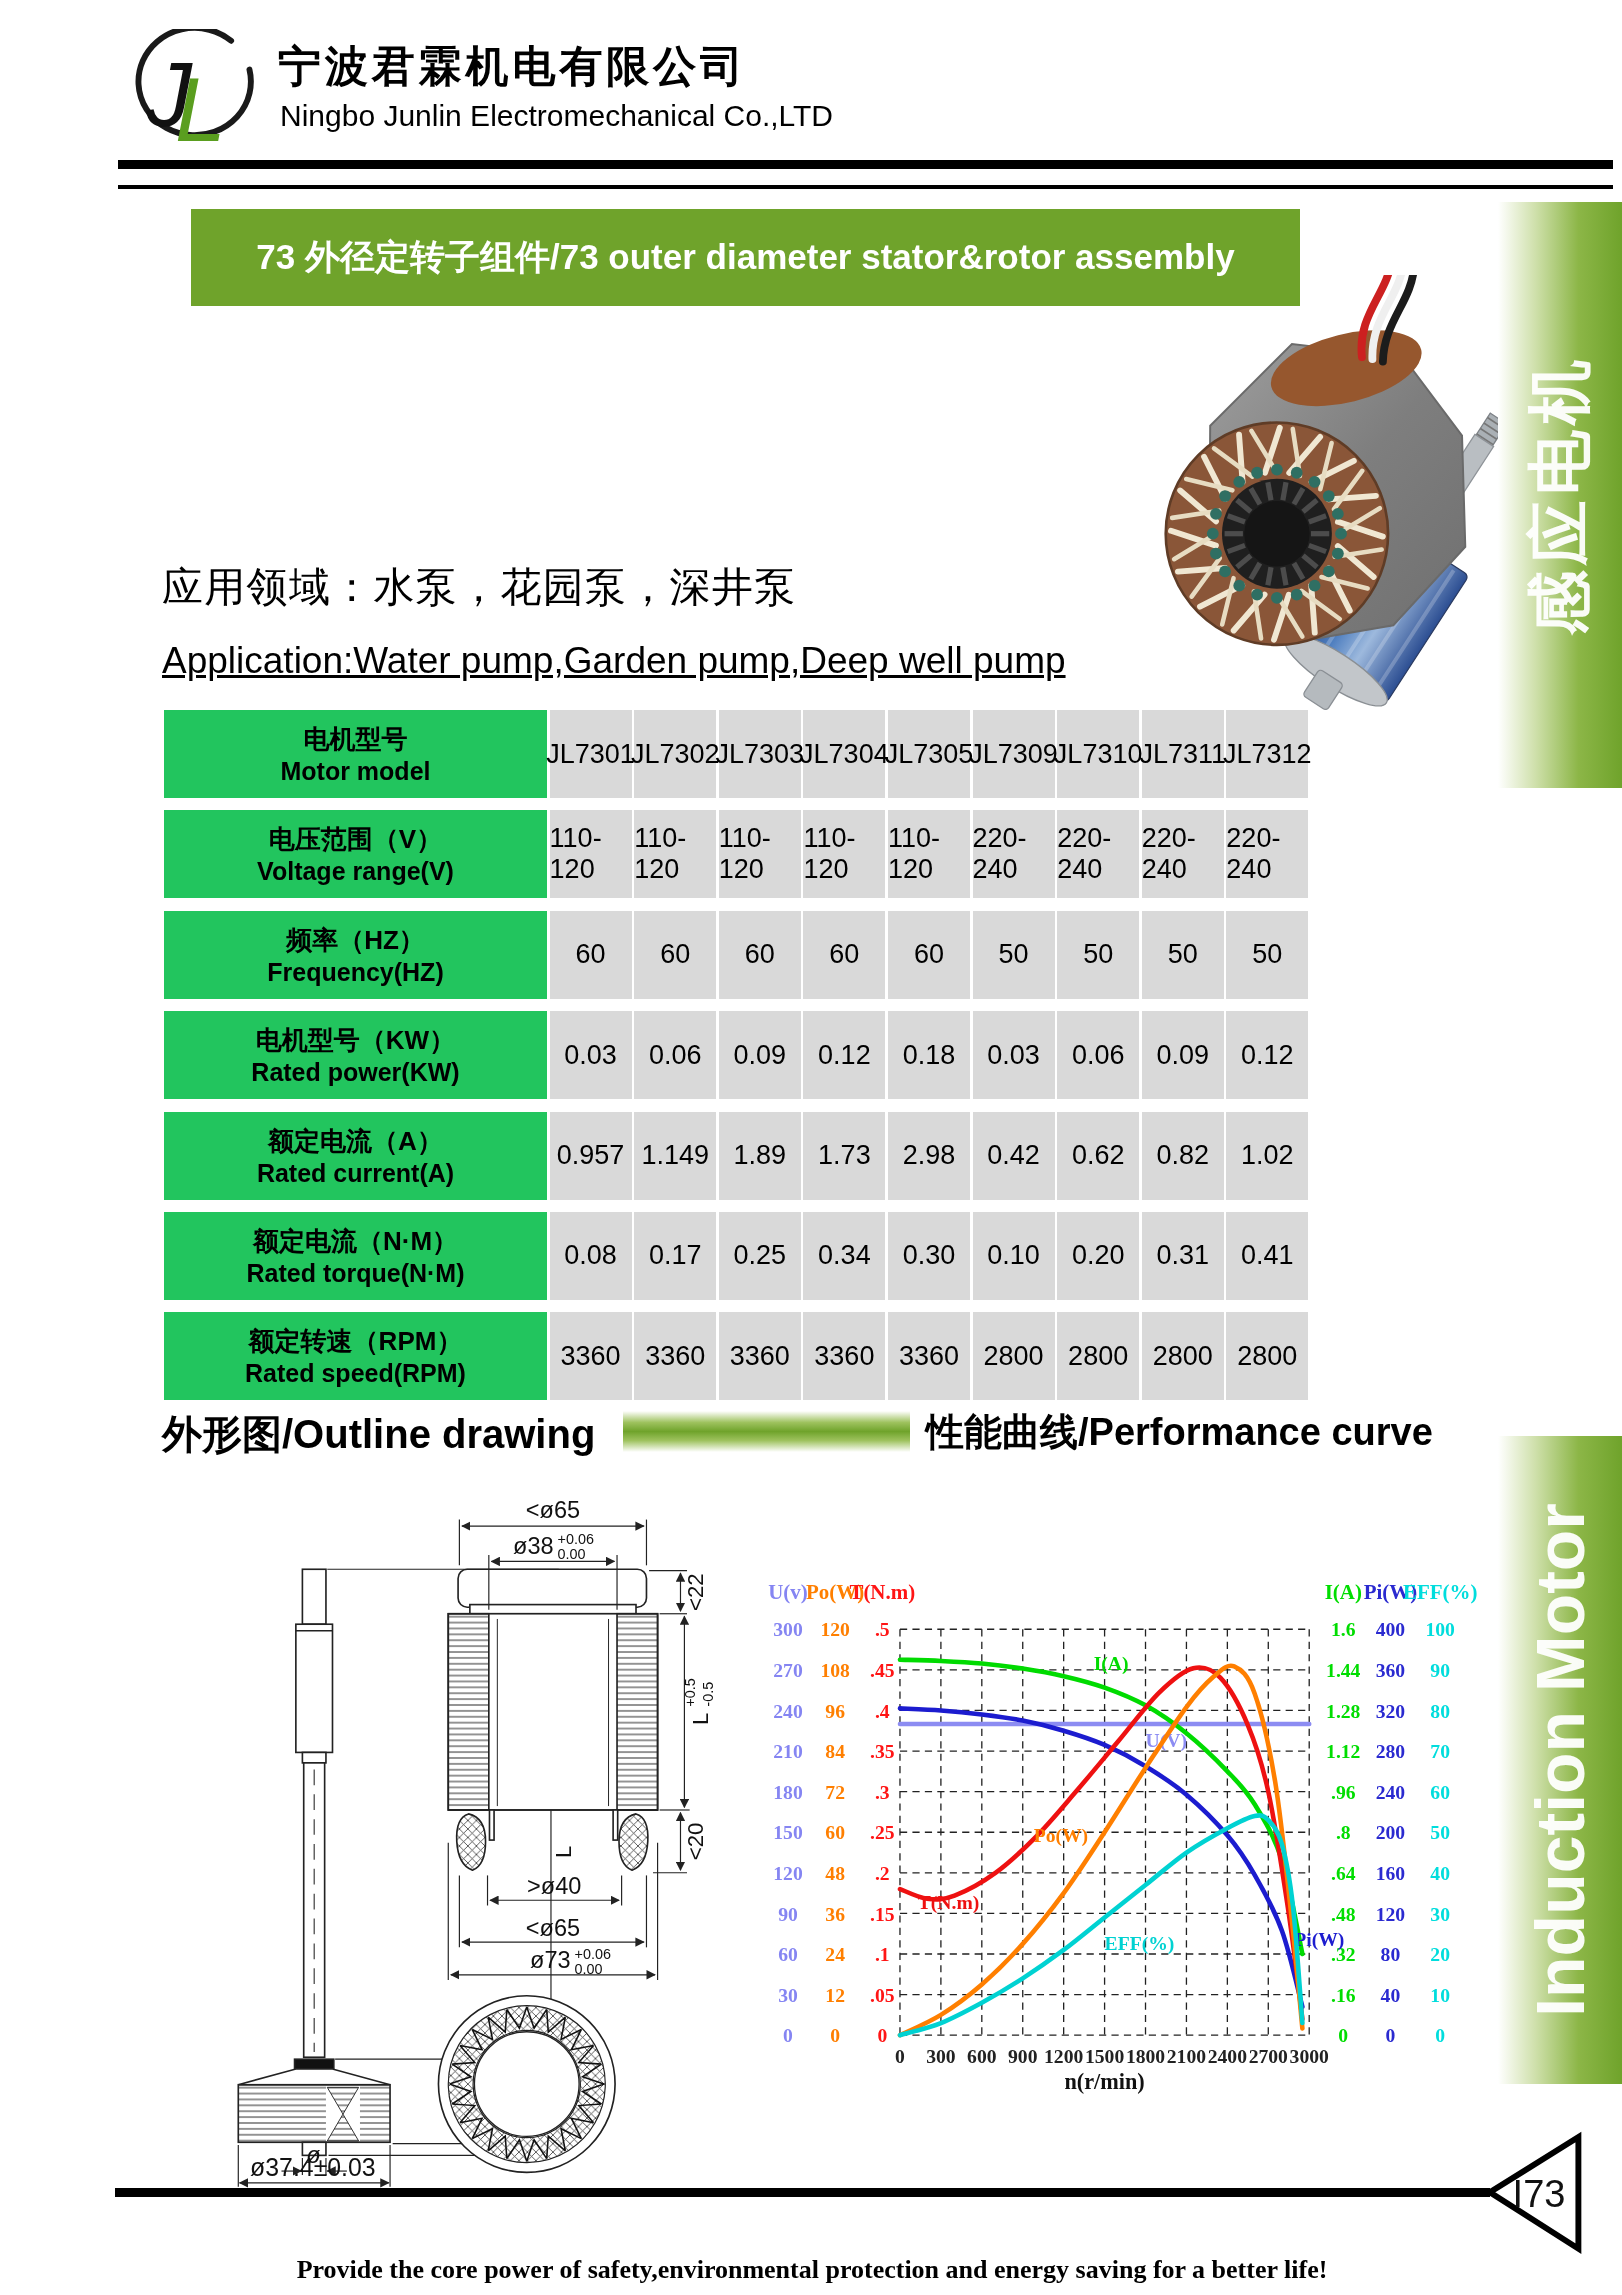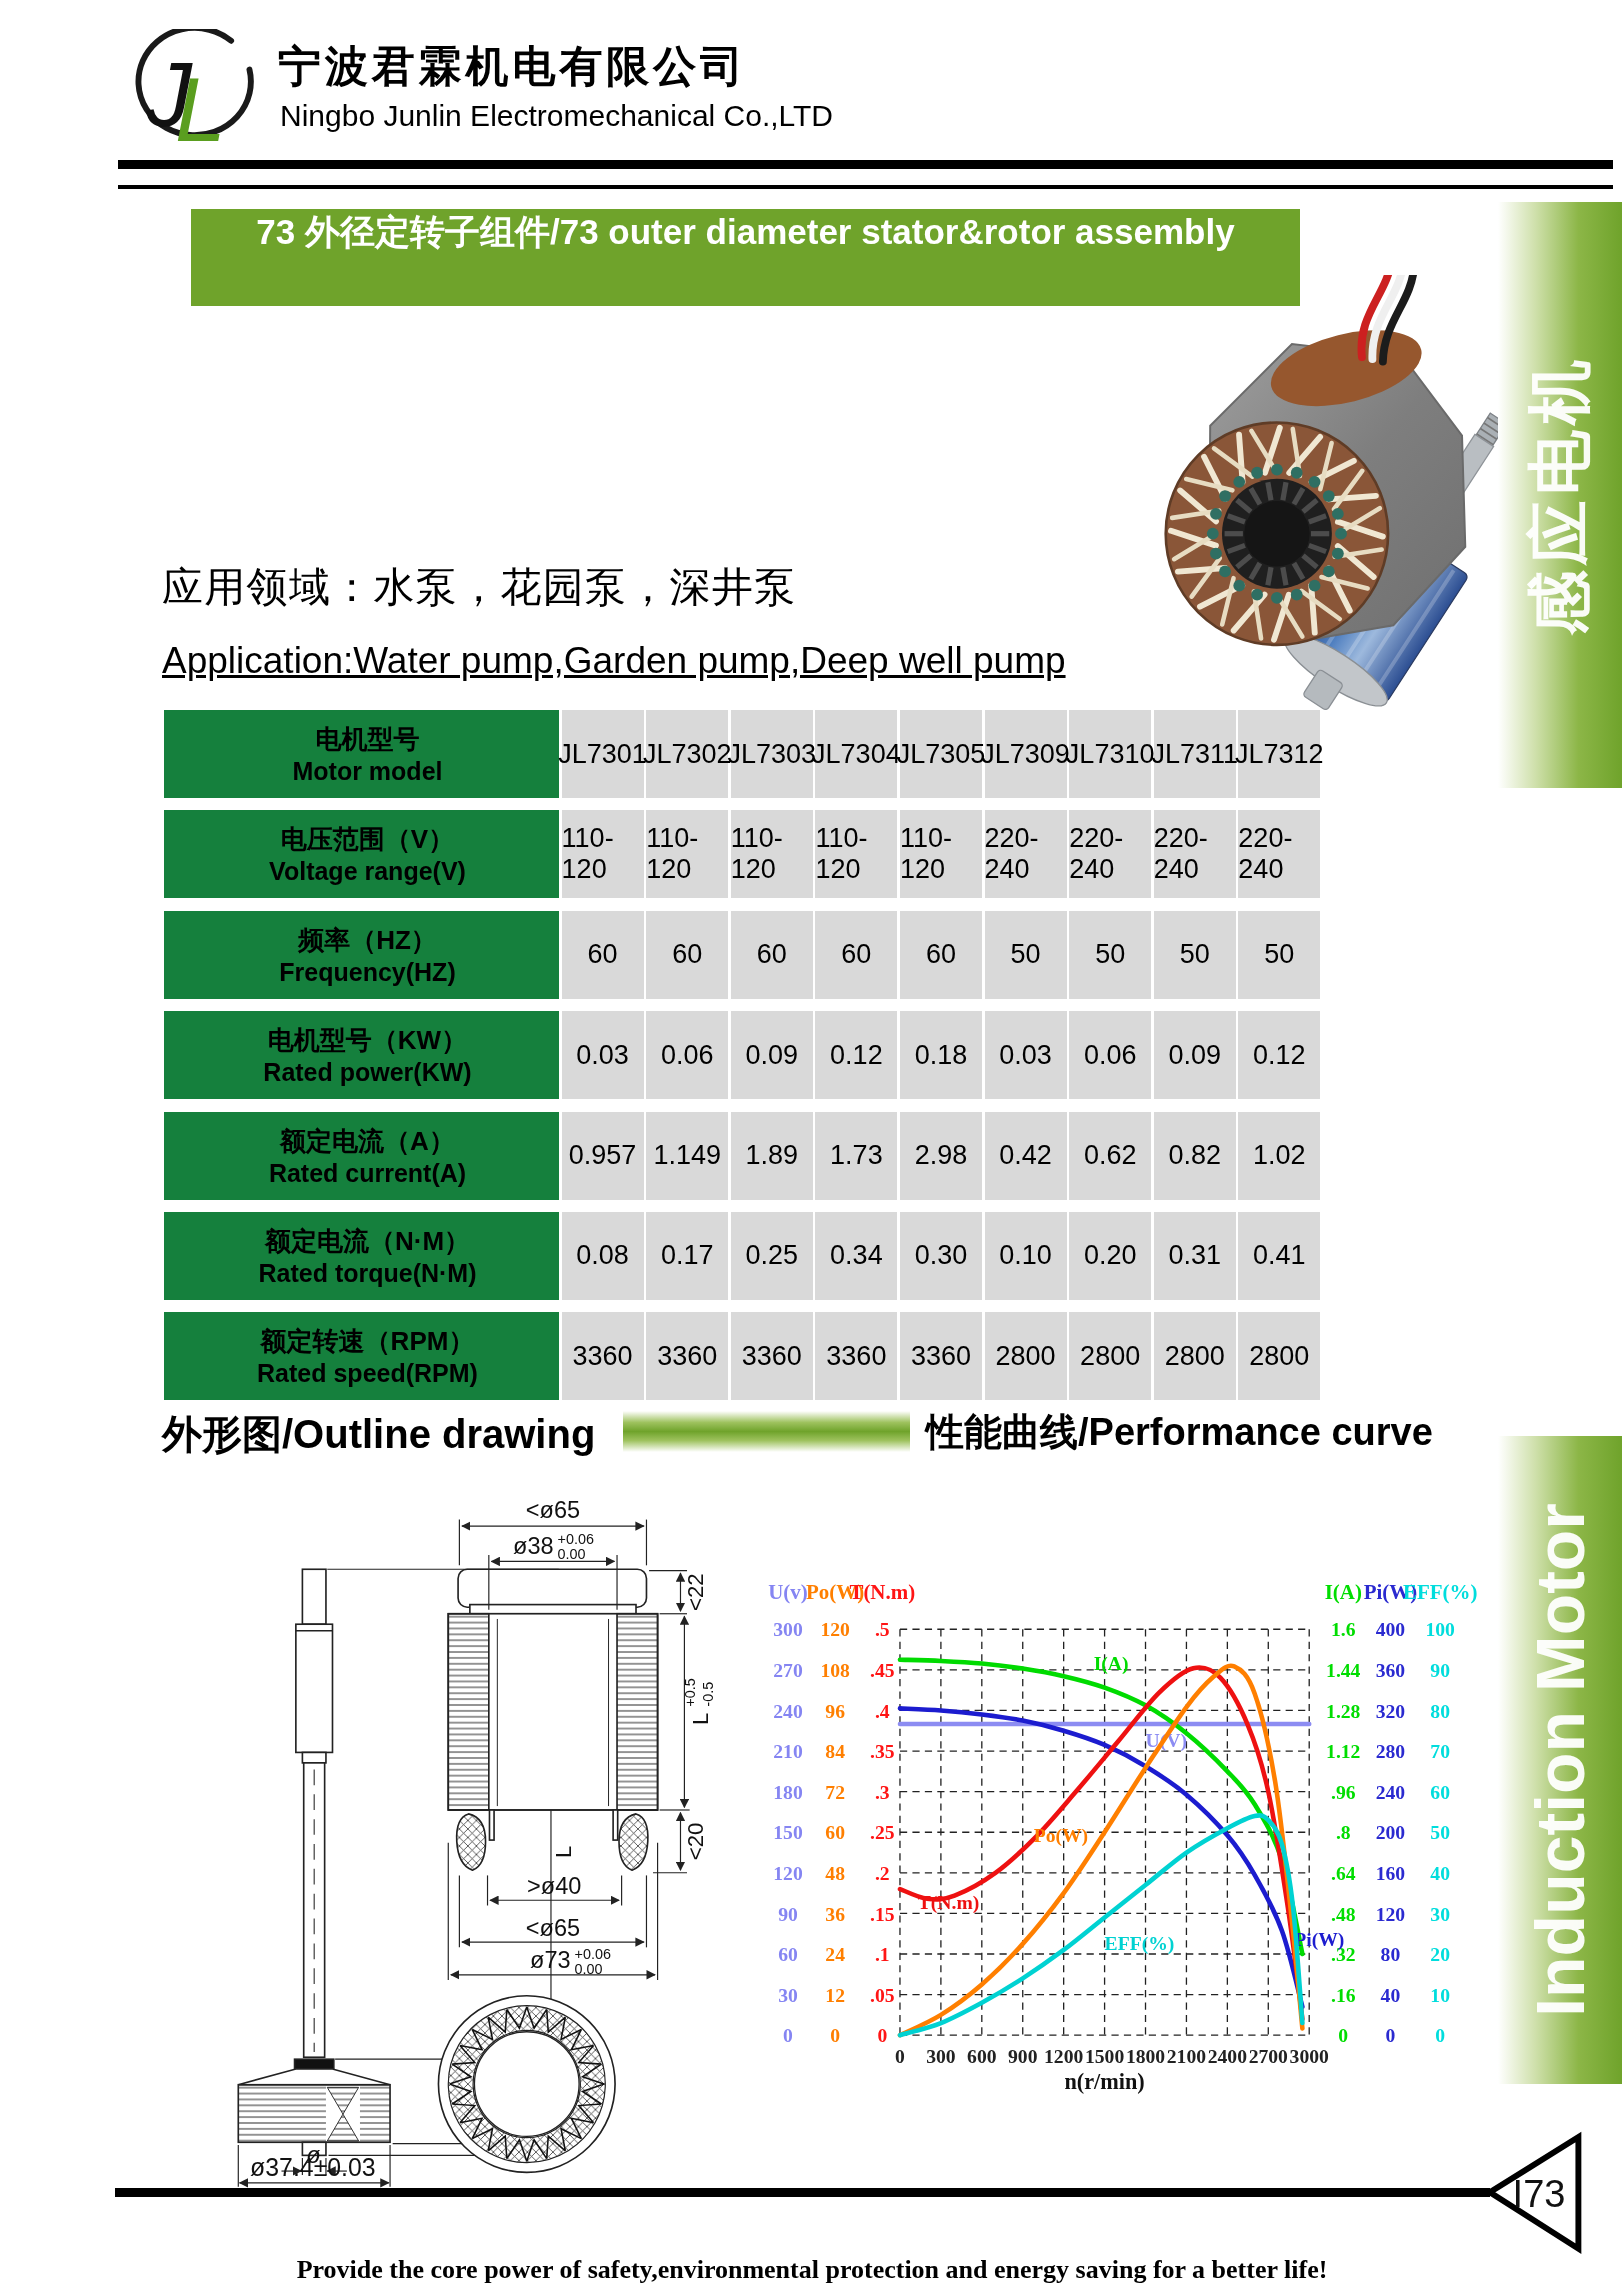--- a/index.html
+++ b/index.html
@@ -5,38 +5,38 @@
   html,body{margin:0;padding:0;background:#fff;}
   .page{position:relative;width:1623px;height:2295px;background:#fff;overflow:hidden;
         font-family:"Liberation Sans",sans-serif;color:#000;}
   .abs{position:absolute;}
   
   .company-zh{left:278px;top:38px;font-size:43px;font-weight:bold;letter-spacing:3.9px;}
   .company-en{left:280px;top:99px;font-size:30px;}
   .rule-thick{left:118px;top:160px;width:1495px;height:8.5px;background:#000;}
   .rule-thin{left:118px;top:185px;width:1495px;height:3.9px;background:#000;}
   
-  .banner{left:191px;top:209px;width:1109px;height:97px;display:flex;justify-content:center;}
+  .banner{left:191px;top:209px;width:1109px;height:97px;display:flex;align-items:center;justify-content:center;}
   .banner span{color:#fff;font-size:35px;font-weight:bold;}
   
   .side-top{left:1498px;top:202px;width:124px;height:586px;}
   .side-bottom{left:1498px;top:1436px;width:124px;height:648px;}
   .side-grad{width:100%;height:100%;background:linear-gradient(90deg,#ffffff 0%,#cfe0ab 30%,#8cb647 65%,#6fa32b 100%);}
   .vlabel{position:absolute;left:50%;top:50%;transform:translate(-50%,-50%) rotate(-90deg);
           white-space:nowrap;color:rgba(255,255,255,.95);font-weight:bold;}
   .side-top .vlabel{font-size:65px;letter-spacing:5.2px;}
   .side-bottom .vlabel{font-size:68px;}
   
   .app-zh{left:162px;top:560px;font-size:41px;font-weight:normal;letter-spacing:1.3px;}
   .app-en{left:162px;top:640px;font-size:37px;text-decoration:underline;}
   
   #spec-table{left:164px;top:710px;width:1153px;}
   .trow{display:flex;margin-bottom:12.4px;}
-  .tlabel{width:383px;height:88px;background:#15803d;display:flex;flex-direction:column;
-          align-items:center;justify-content:center;flex:none;padding-left:12px;}
+  .tlabel{width:383px;height:88px;background:#22c55e;display:flex;flex-direction:column;
+          align-items:center;justify-content:center;flex:none;}
   .tlabel .zh{font-size:26px;font-weight:bold;}
   .tlabel .en{font-size:25px;font-weight:bold;}
   .tcell{width:82px;height:88px;background:#d9d9d9;margin-left:2.6px;flex:none;
          display:flex;align-items:center;justify-content:center;font-size:27px;}
   
   .sec-left{left:162px;top:1407px;font-size:40px;font-weight:bold;}
   .sec-right{left:926px;top:1407px;font-size:38px;font-weight:bold;}
   .sec-pill{left:623px;top:1411px;width:287px;height:41px;
             background:linear-gradient(180deg,#ffffff 0%,#9ec25e 28%,#6fa32b 50%,#9ec25e 72%,#ffffff 100%);}
   

